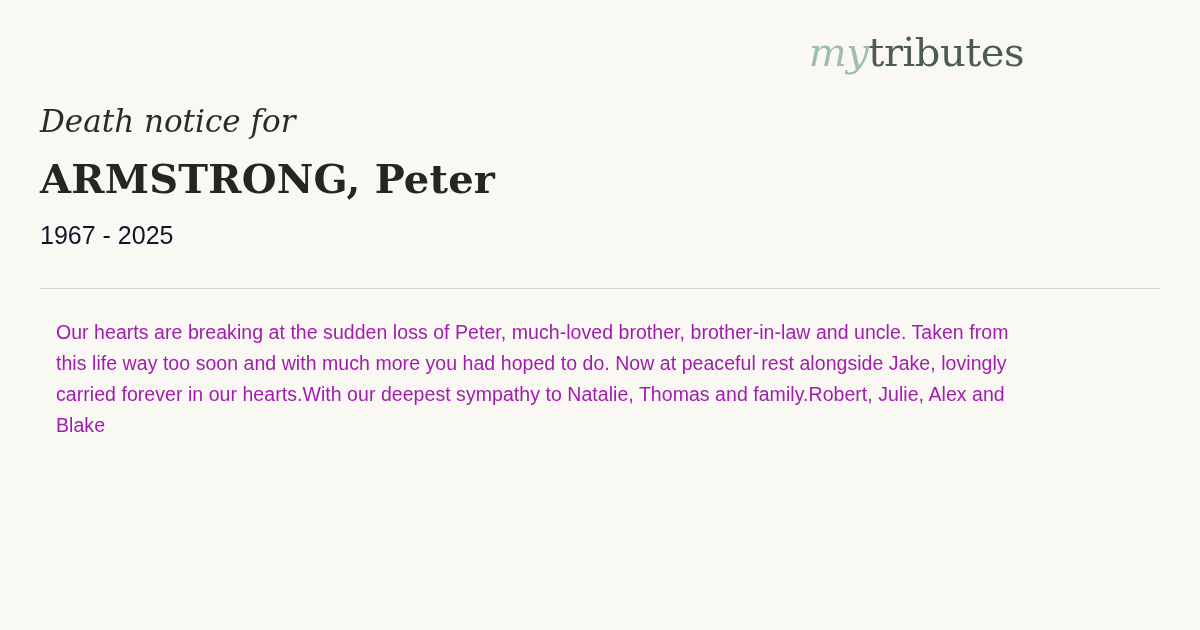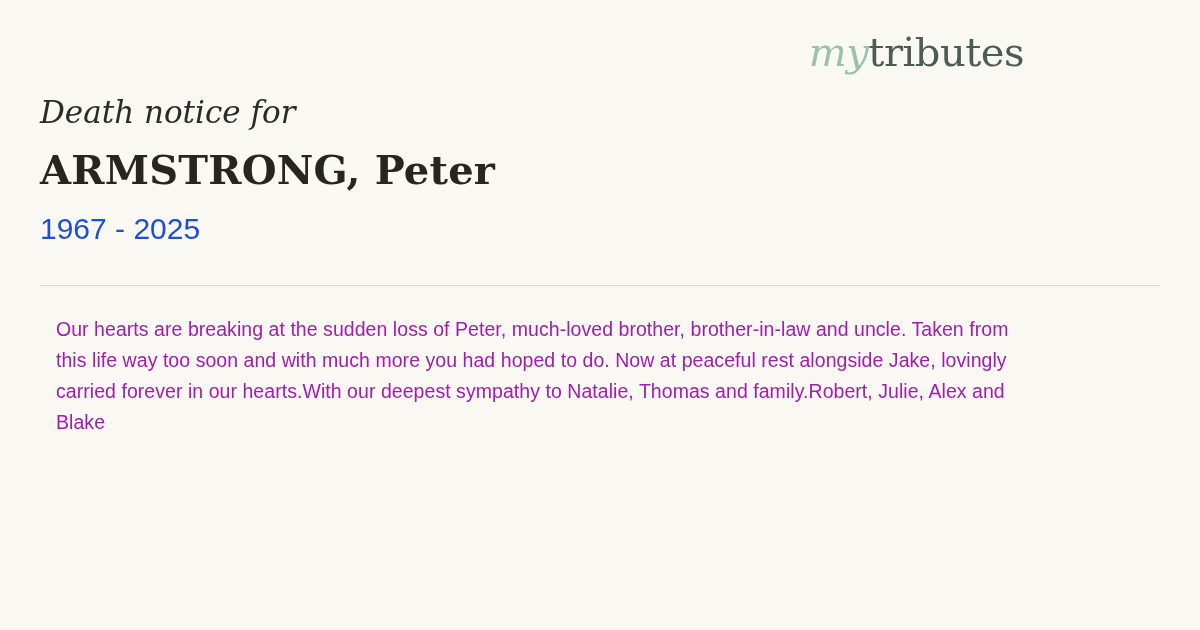--- a/index.html
+++ b/index.html
@@ -12,21 +12,21 @@
     background: #faf8f2;
     font-family: "Liberation Sans", sans-serif;
     color: #2f2f2d;
     overflow: hidden;
   }
   .page {
     position: relative;
     width: 1064px;
     height: 630px;
     box-sizing: border-box;
-    padding: 7px 40px;
+    padding: 16px 40px;
   }
   .brand {
     position: absolute;
     top: 32px;
     right: 40px;
     font-family: "DejaVu Serif", "Liberation Serif", serif;
     font-size: 40px;
     letter-spacing: -0.5px;
     line-height: 1;
     white-space: nowrap;
@@ -55,23 +55,23 @@
     font-family: "DejaVu Serif", "Liberation Serif", serif;
     font-weight: 700;
     font-size: 40px;
     line-height: 1.16;
     letter-spacing: 0.2px;
     color: #26261f;
     max-width: 760px;
   }
   .life-dates {
     margin: 18px 0 0 0;
-    font-size: 30px;
+    font-size: 25px;
     line-height: 1.2;
-    color: #1d4ed8;
+    color: #0f172a;
     font-weight: 400;
   }
   .divider {
     margin-top: 38px;
     border: 0;
     border-top: 1px solid #d9d6cc;
     width: 1120px;
   }
   .notice-body {
     margin: 28px 0 0 16px;

